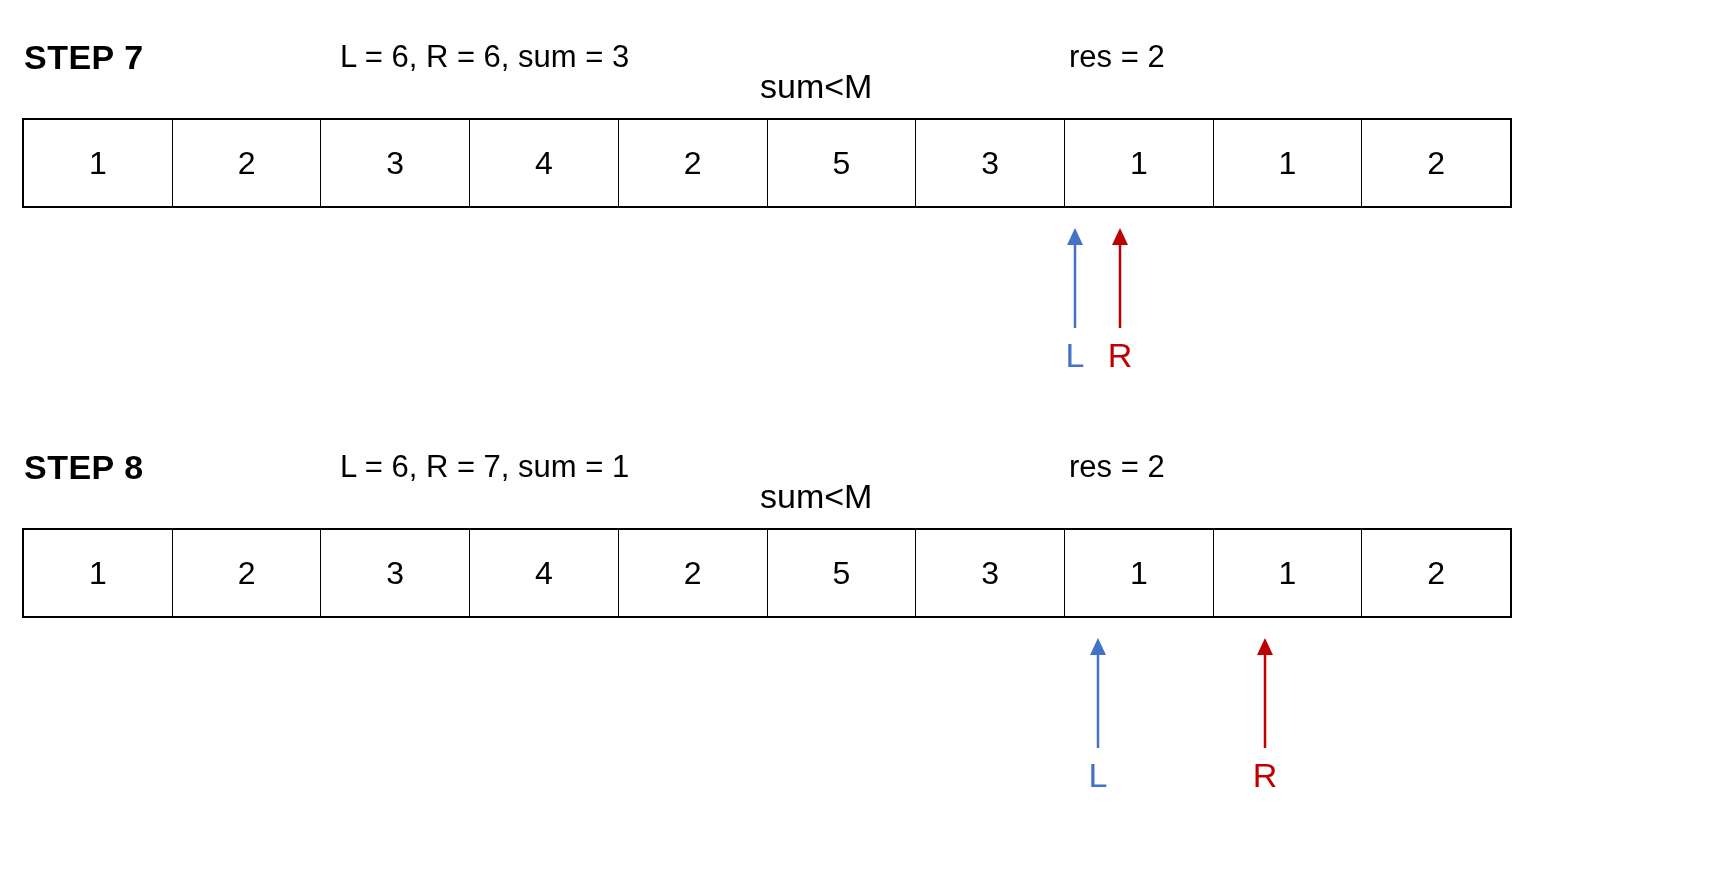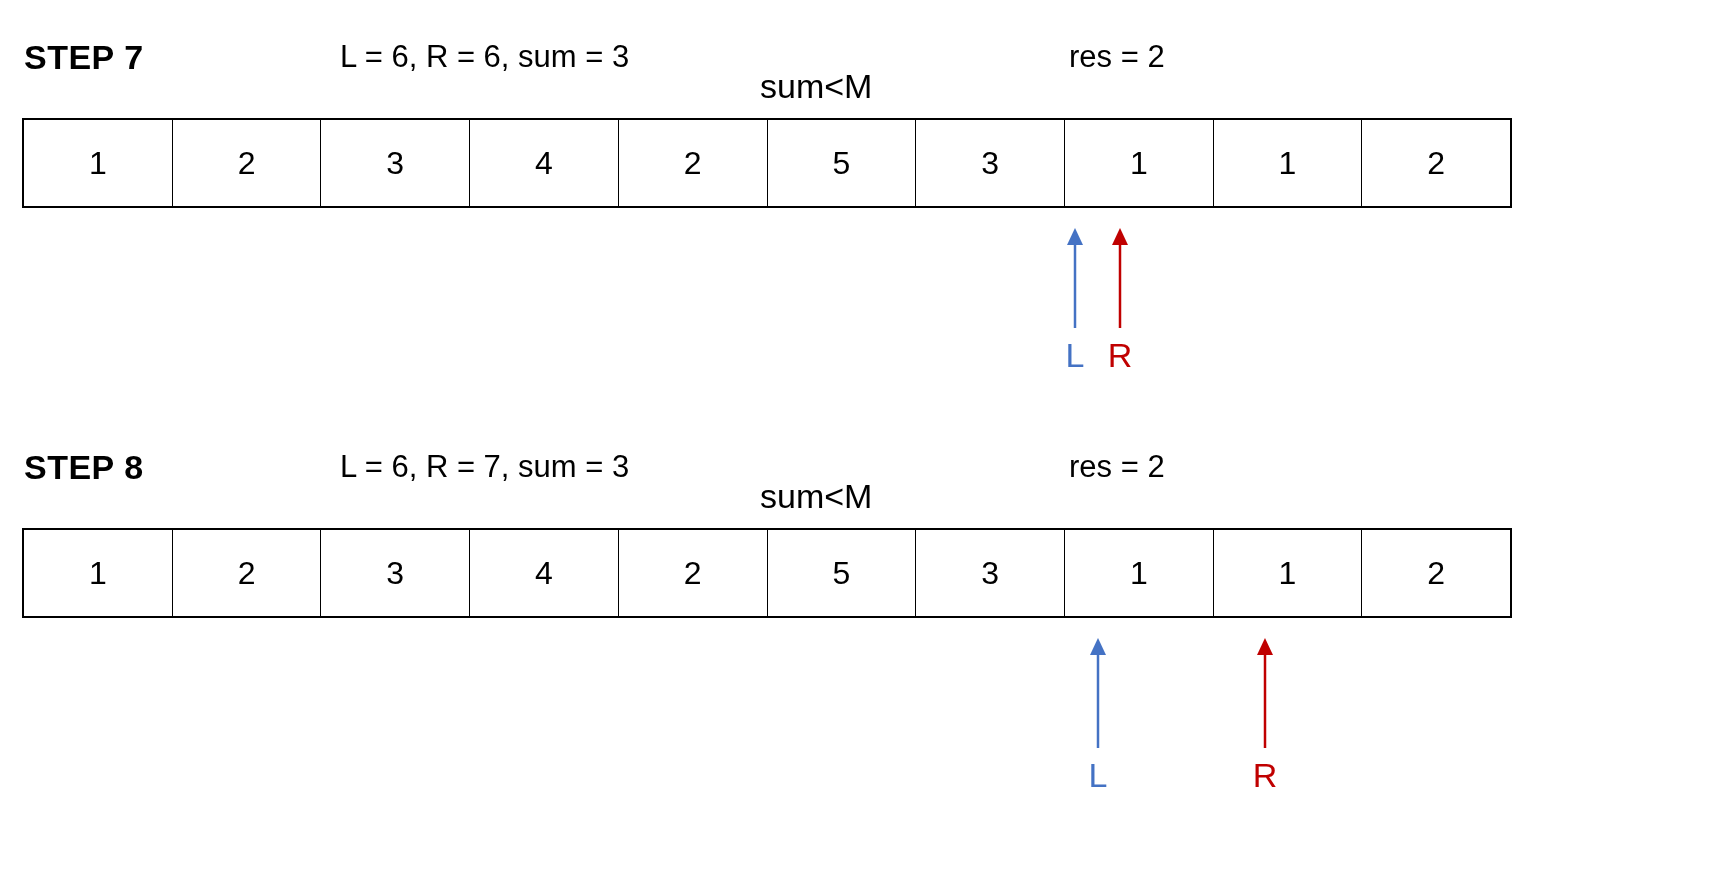--- a/index.html
+++ b/index.html
@@ -139,21 +139,21 @@
         <svg width="26" height="100" viewBox="0 0 26 100" class="arrow-svg">
           <line x1="13" y1="100" x2="13" y2="14" stroke="#C00000" stroke-width="2.5"></line>
           <polygon points="13,0 21,17 5,17" fill="#C00000"></polygon>
         </svg>
         <span class="ptr-label" style="color: rgb(192, 0, 0);">R</span>
       </div>
     </div>
     <div class="step-block" id="block-1">
       <div class="step-header">
         <span class="step-title">STEP 8</span>
-        <span class="step-state">L = 6, R = 7, sum = 3</span>
+        <span class="step-state">L = 6, R = 7, sum = 1</span>
         <span class="step-cmp">sum&lt;M</span>
         <span class="step-res">res = 2</span>
       </div>
       <div class="array-row">
         <div class="array-cell">1</div>
         <div class="array-cell">2</div>
         <div class="array-cell">3</div>
         <div class="array-cell">4</div>
         <div class="array-cell">2</div>
         <div class="array-cell">5</div>

